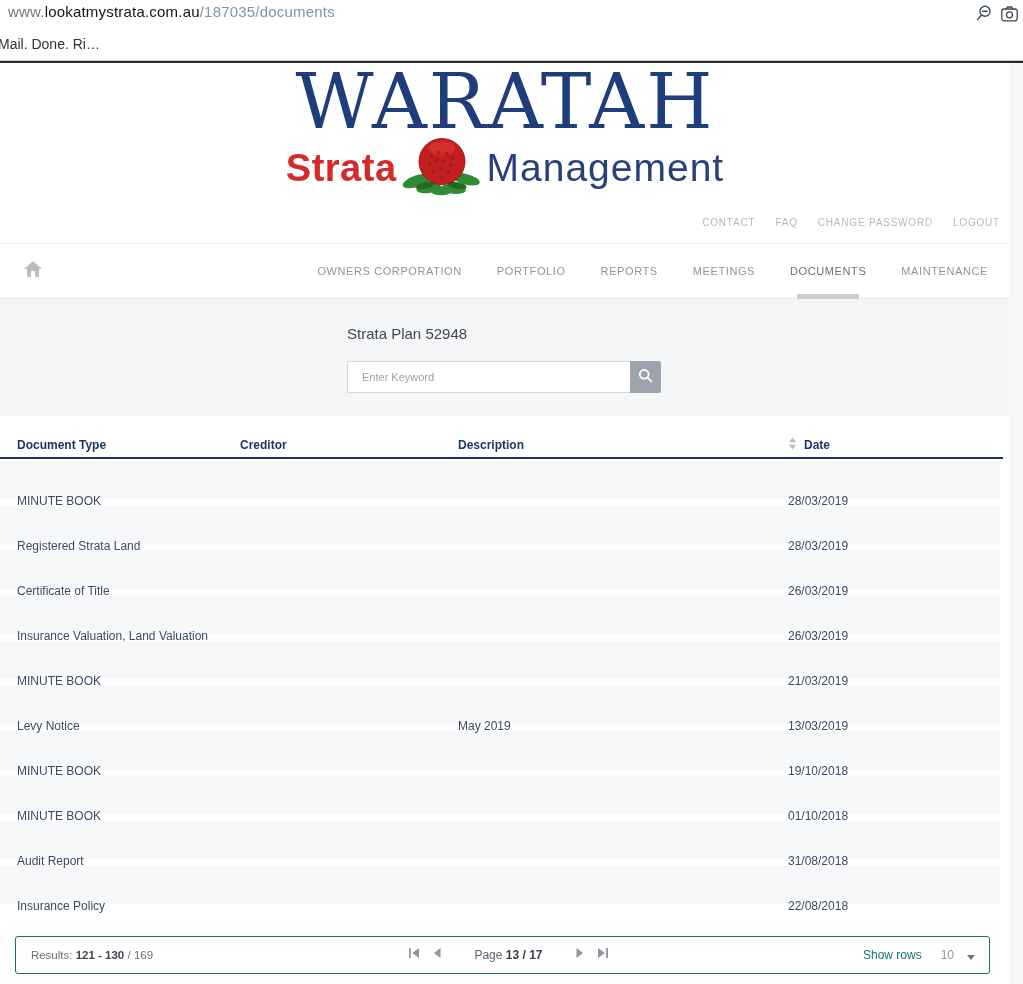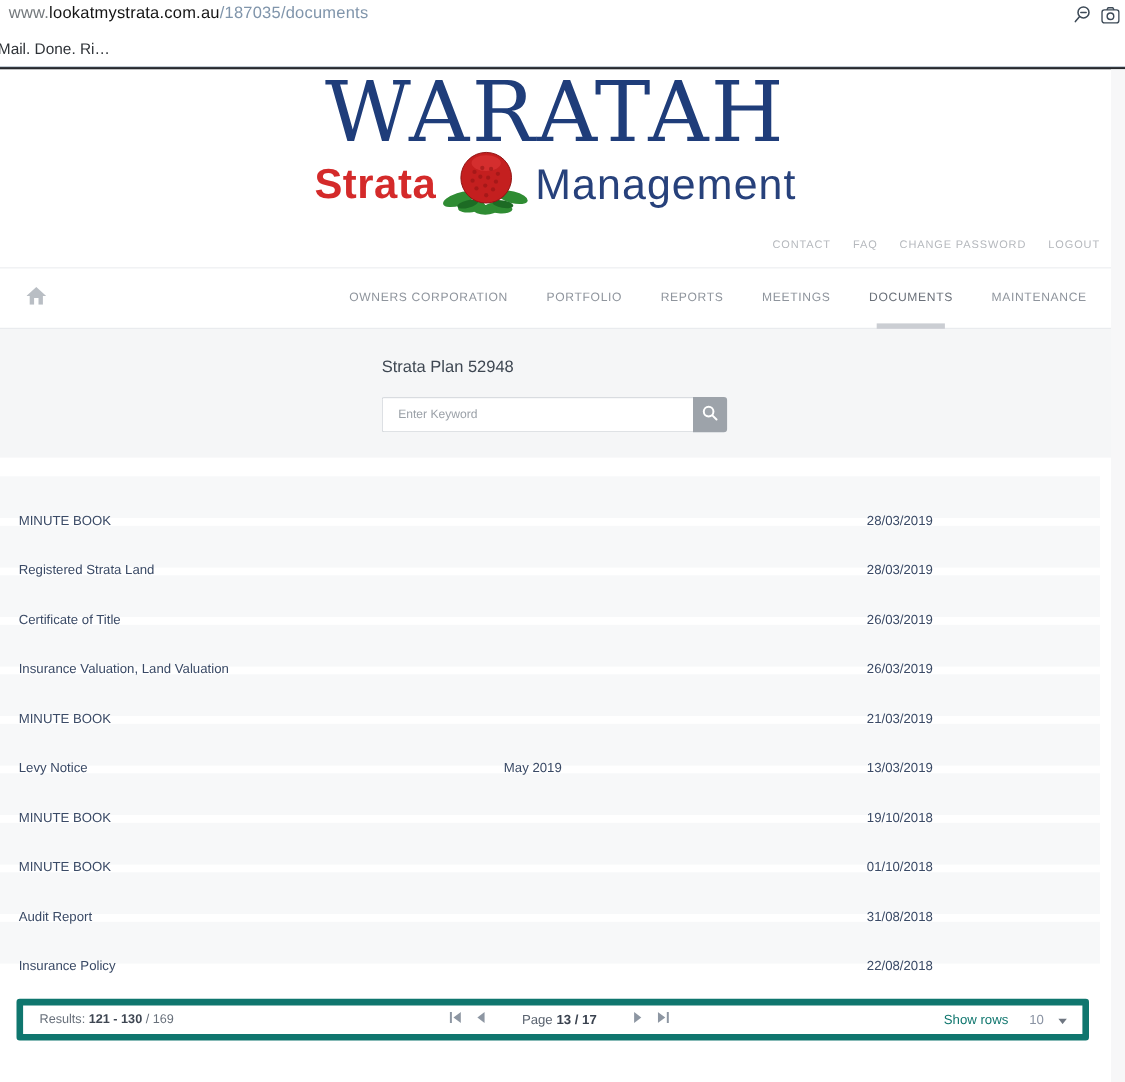--- a/index.html
+++ b/index.html
@@ -67,21 +67,21 @@
   .thead, .trow { display:grid; grid-template-columns:223px 218px 330px 1fr; padding-left:17px;
                   align-items:center; }
   .thead { height:26px; border-bottom:2px solid #1c3766; }
   .th { font-size:12px; font-weight:700; color:#1c3766; }
   .th-date { display:flex; align-items:center; gap:7px; cursor:pointer; }
   .tbody { margin-top:2px; }
   .trow { height:38px; width:1000px; background:#f7f8f9; margin-bottom:7px; cursor:pointer; }
   .td { font-size:12px; color:#3a4a66;margin-top:33px; }
 
   
-  .footer-bar { margin:32px 0 0 15px; width:975px; height:38px; border:6px solid #0f766e;
+  .footer-bar { margin:32px 0 0 15px; width:975px; height:38px; border:1px solid #0f766e;
                 border-radius:3px; display:flex; align-items:center; padding:0 14px; background:#fff; }
   .results { width:124px; font-size:11.5px; line-height:1.45; color:#68707b; text-align:center; }
   .results b { color:#3e4652; font-weight:700; }
   .pager { flex:1; display:flex; align-items:flex-start; justify-content:center; gap:13px; }
   .pg-btn { display:inline-flex; cursor:pointer; }
   .page-indicator { font-size:12px; color:#5b6470; margin:0 20px; }
   .page-indicator b { color:#39414e; }
   .show-rows { display:flex; align-items:center; gap:19px; }
   .show-rows-label { font-size:12px; color:#0f766e; }
   .show-rows-select { display:flex; align-items:center; gap:13px; cursor:pointer; }
@@ -189,20 +189,34 @@
           <svg width="15" height="15" viewBox="0 0 15 15" fill="none" stroke="#fff" stroke-width="1.8" stroke-linecap="round">
             <circle cx="6.2" cy="6.2" r="4.4"></circle>
               <line x1="9.6" y1="9.6" x2="13.4" y2="13.4"></line>
           </svg>
         </span>
       </button>
     </div>
   </div>
 
   <div class="table-wrap">
+    <div class="thead">
+      <div class="th">Document Type</div>
+      <div class="th">Creditor</div>
+      <div class="th">Description</div>
+      <div class="th th-date">
+        <span>
+          <svg width="9" height="13" viewBox="0 0 9 13" fill="#b6bcc4">
+            <path d="M4.5 0.5 L8 5.2 L1 5.2 Z"></path>
+              <path d="M4.5 12.5 L1 7.8 L8 7.8 Z"></path>
+          </svg>
+        </span>
+        <span>Date</span>
+      </div>
+    </div>
     <div class="tbody">
   <div class="trow">
     <div class="td">MINUTE BOOK</div>
     <div class="td"></div>
     <div class="td"></div>
     <div class="td">28/03/2019</div>
   </div>
 
   <div class="trow">
     <div class="td">Registered Strata Land</div>

